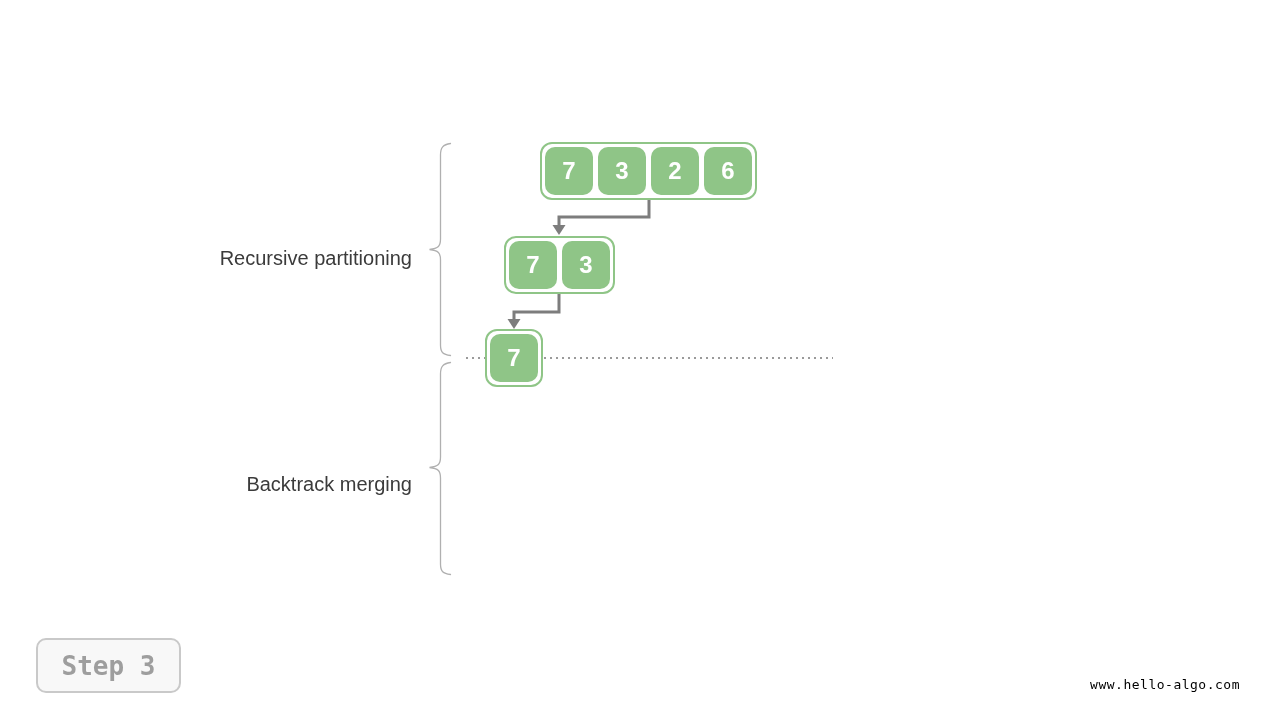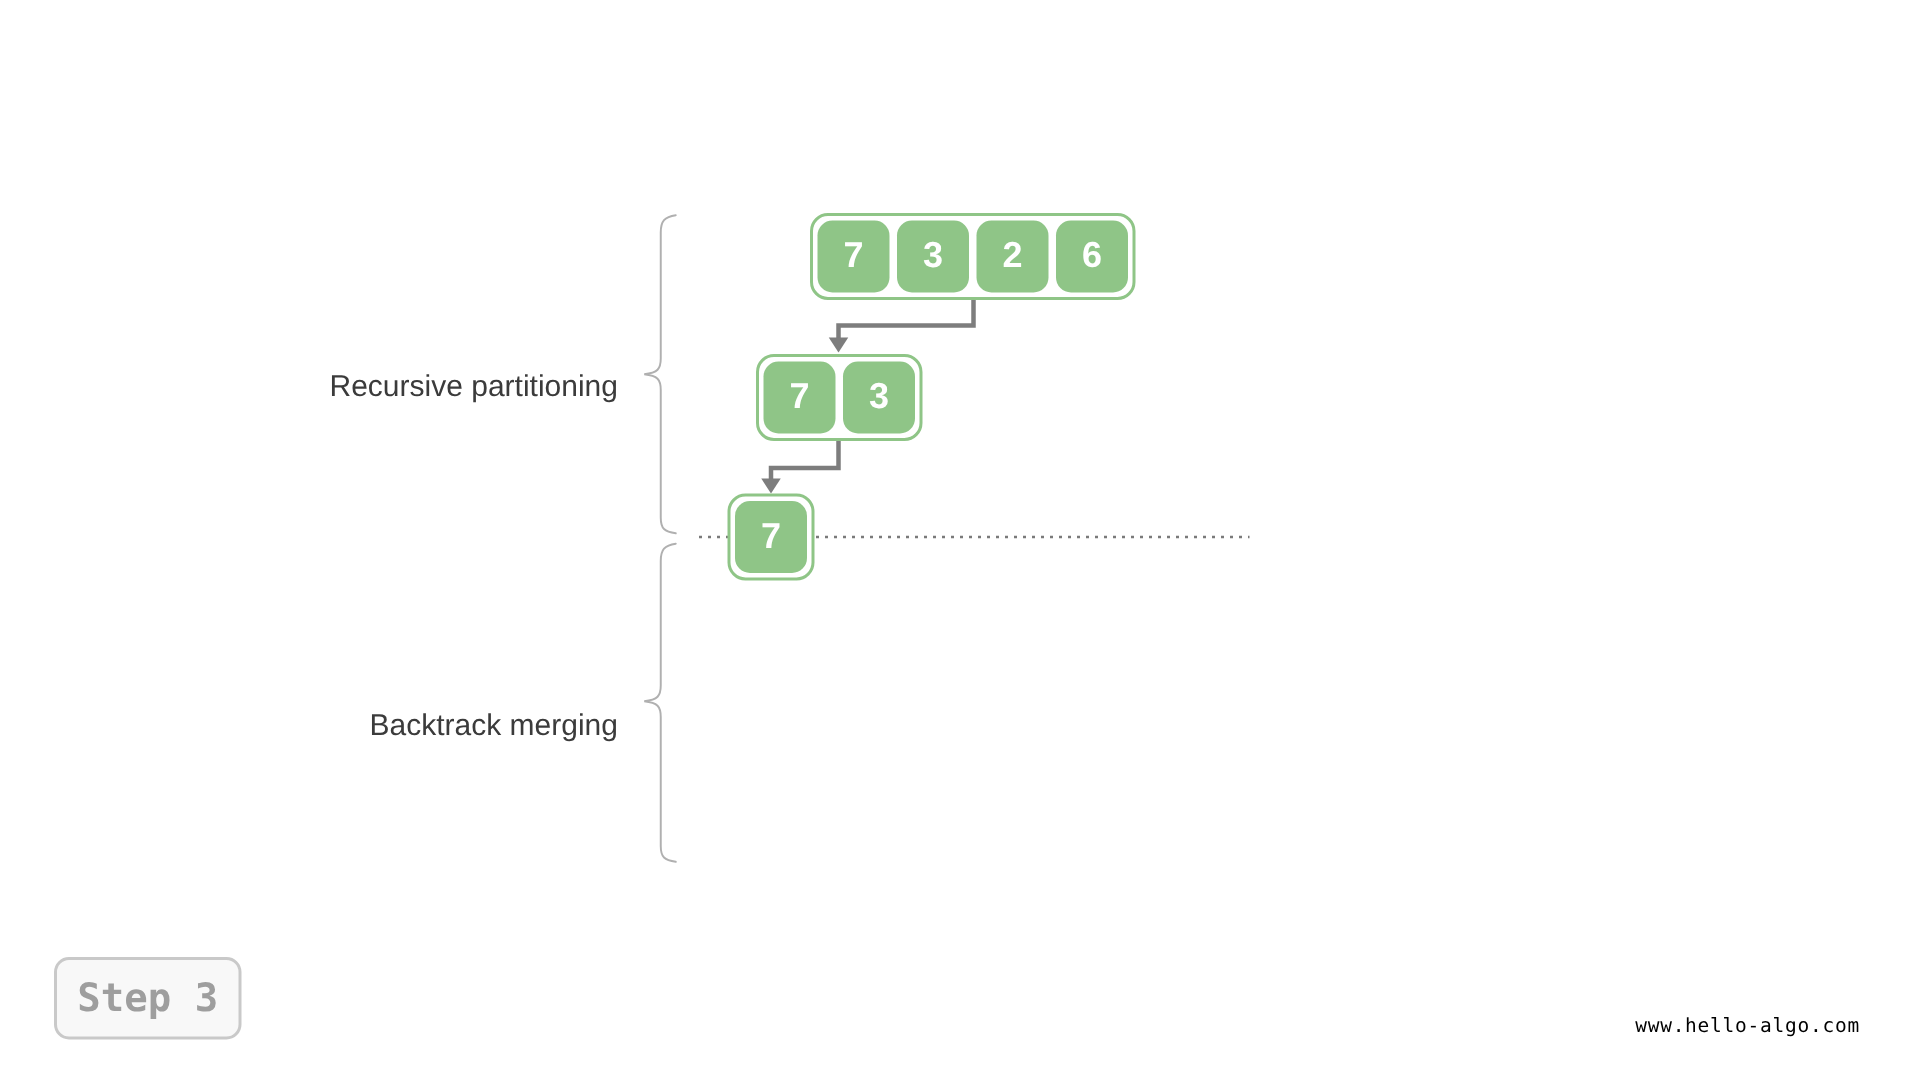--- a/index.html
+++ b/index.html
@@ -54,21 +54,21 @@
   #label-recursive { right: 868px; top: 246px; text-align: left; }
   #label-backtrack { right: 868px; top: 456px; text-align: right; margin-top: 16px; }
   #label-terminating { left: 856px; top: 344px; }
   #arr-level-1 { left: 540px; top: 142px; }
   #arr-level-2 { left: 504px; top: 236px; }
   #arr-level-3 { left: 485px; top: 329px; }
   #step-badge {
     position: absolute;
     left: 36px;
     top: 638px;
-    width: 125px;
+    width: 145px;
     height: 55px;
     border: 2px solid #c9c9c9;
     border-radius: 10px;
     background: #f8f8f8;
     color: #9e9e9e;
     font-family: "DejaVu Sans Mono", monospace;
     font-weight: bold;
     font-size: 26px;
     display: flex;
     align-items: center;

